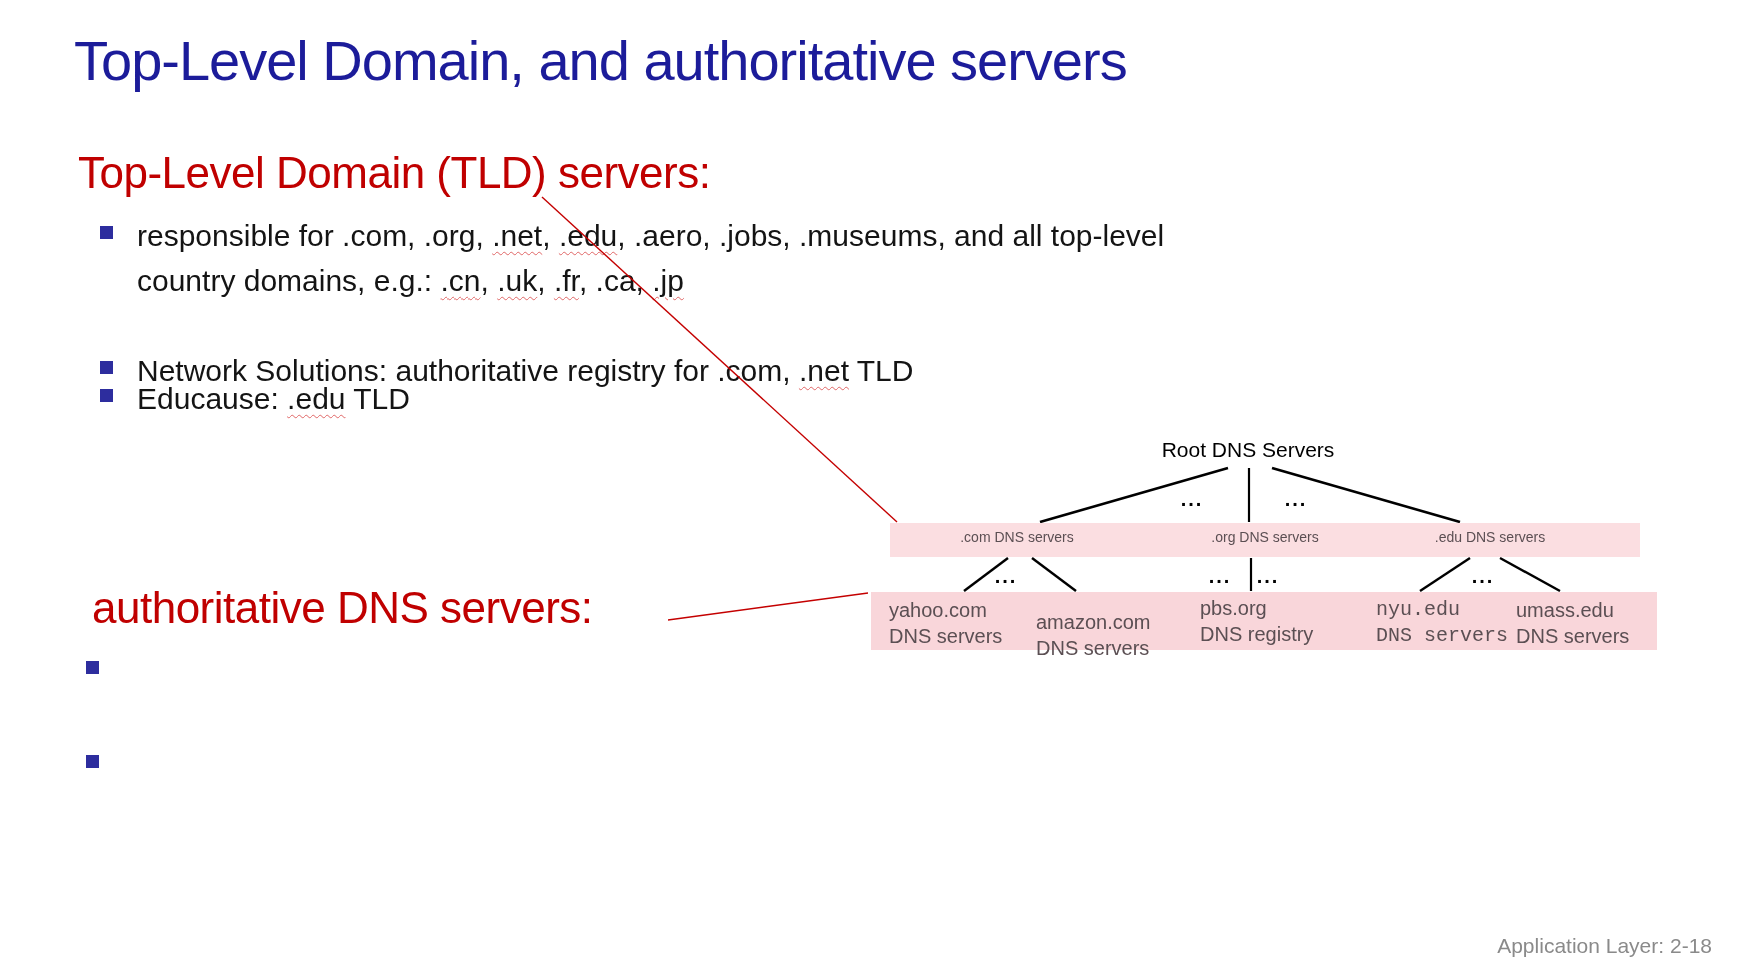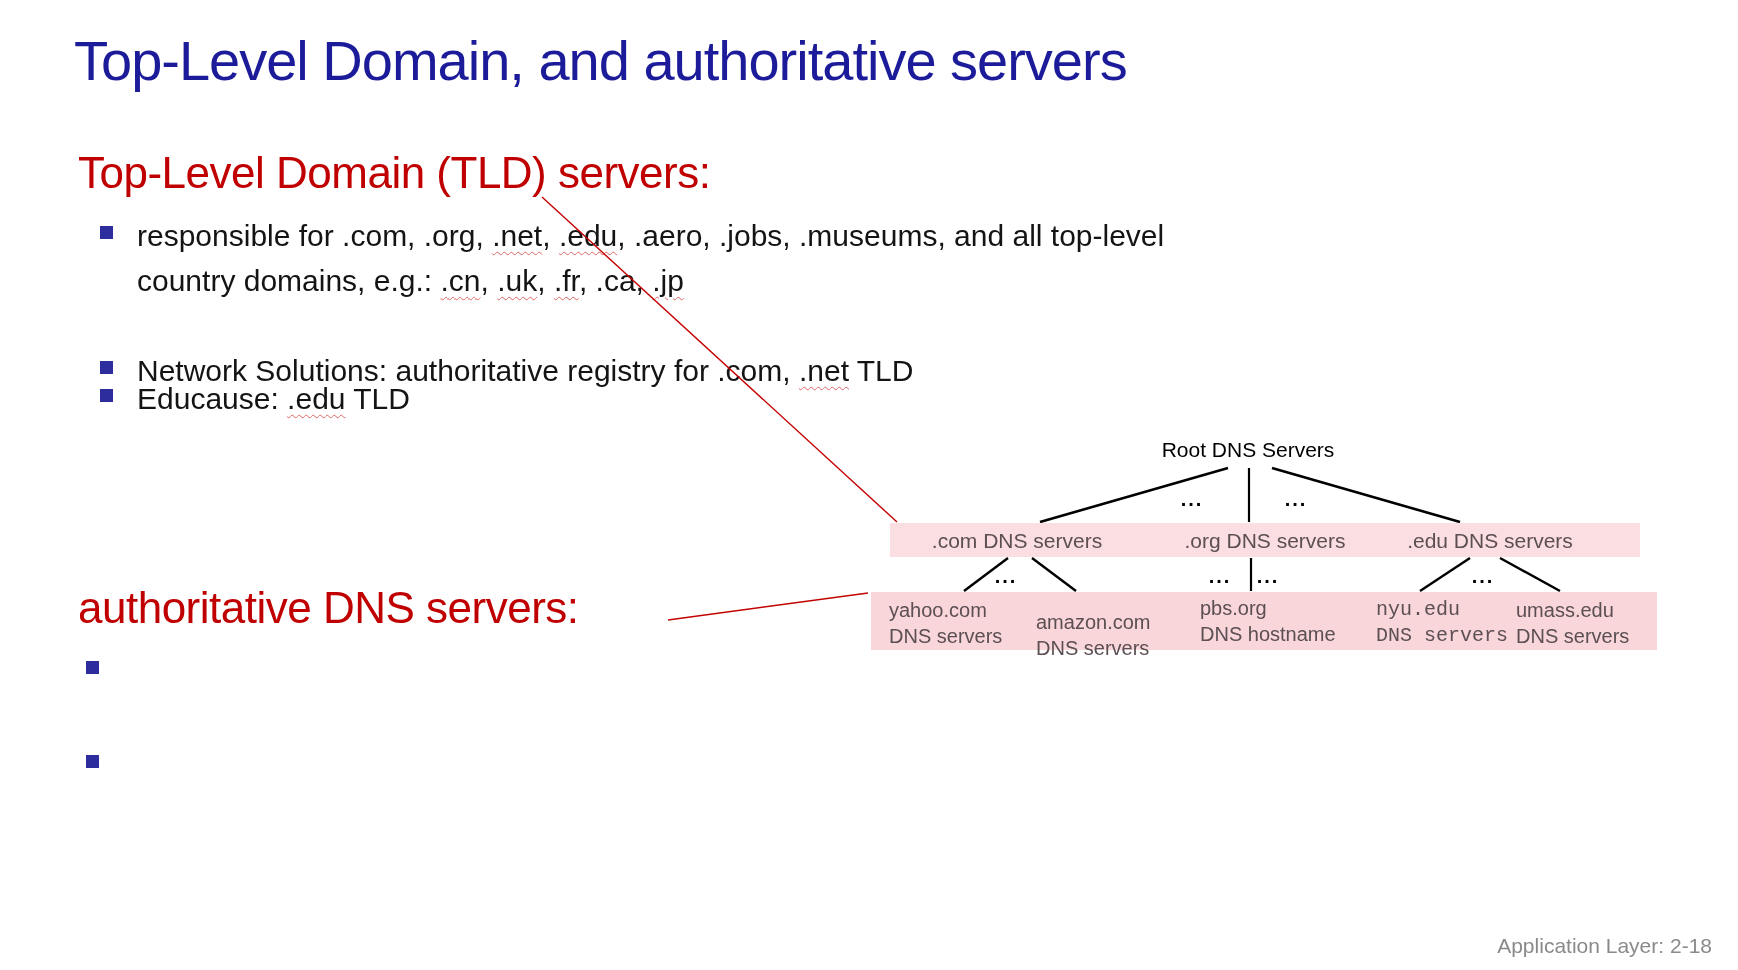--- a/index.html
+++ b/index.html
@@ -27,21 +27,21 @@
     text-decoration:underline;
     text-decoration-style:wavy;
     text-decoration-color:#e06666;
     text-decoration-thickness:1px;
     text-underline-offset:5px;
   }
   
   .band{position:absolute;background:var(--band_pink);}
   #band-lower{background:var(--band_pink_lower);}
   .dlabel{
-    position:absolute;font-size:21px;color:var(--diagram_text);
+    position:absolute;font-size:14px;color:var(--diagram_text);
     white-space:nowrap;transform:translateX(-50%);
   }
   .leaf{
     position:absolute;font-size:20px;line-height:26px;color:var(--diagram_text);
     white-space:pre-line;text-align:left;
   }
   .dots{
     position:absolute;font-size:20px;font-weight:bold;color:#000;
     letter-spacing:2px;transform:translateX(-50%);white-space:nowrap;
   }
@@ -69,21 +69,21 @@
   </div>
   <div class="abs bullet" style="left:100px;top:308px;width:1400px;margin-top:40px;">
     <span class="sq"></span>
     <div class="btext"><span>Network Solutions: authoritative registry for .com, </span><span class="wavy">.net</span><span> TLD</span></div>
   </div>
   <div class="abs bullet" style="left:100px;top:376px;width:1400px;">
     <span class="sq"></span>
     <div class="btext"><span>Educause: </span><span class="wavy">.edu</span><span> TLD</span></div>
   </div>
 
-  <div class="abs red-heading" style="left:78px;top:583px;">authoritative DNS servers:</div>
+  <div class="abs red-heading" style="left:92px;top:583px;">authoritative DNS servers:</div>
 
   <div class="abs bullet" style="left:86px;top:648px;width:1400px;">
     <span class="sq"></span>
   </div>
   <div class="abs bullet" style="left:86px;top:742px;width:1400px;">
     <span class="sq"></span>
   </div>
 
   <div>
 
@@ -116,21 +116,21 @@
     <div class="dlabel" style="left:1017px;top:529px;">.com DNS servers</div>
     <div class="dlabel" style="left:1265px;top:529px;">.org DNS servers</div>
     <div class="dlabel" style="left:1490px;top:529px;">.edu DNS servers</div>
 
     <div class="band" id="band-lower" style="left:871px;top:592px;width:786px;height:58px;"></div>
     <div class="leaf" style="left:889px;top:597px;">yahoo.com
 DNS servers</div>
     <div class="leaf" style="left:1036px;top:597px;margin-top:12px;">amazon.com
 DNS servers</div>
     <div class="leaf" style="left:1200px;top:595px;">pbs.org
-DNS hostname</div>
+DNS registry</div>
     <div class="leaf" style="left:1376px;top:597px;font-family:Liberation Mono, monospace;">nyu.edu
 DNS servers</div>
     <div class="leaf" style="left:1516px;top:597px;">umass.edu
 DNS servers</div>
   </div>
 
   <div id="footer" class="abs">Application Layer: 2-18</div>
 
 </div>
 

